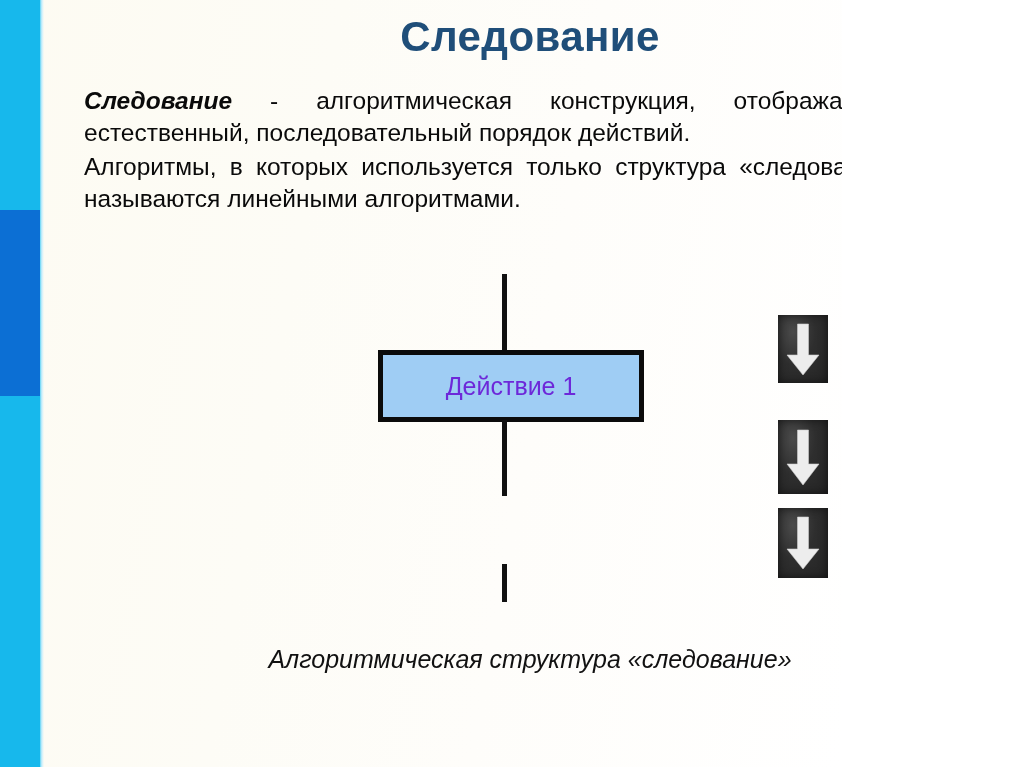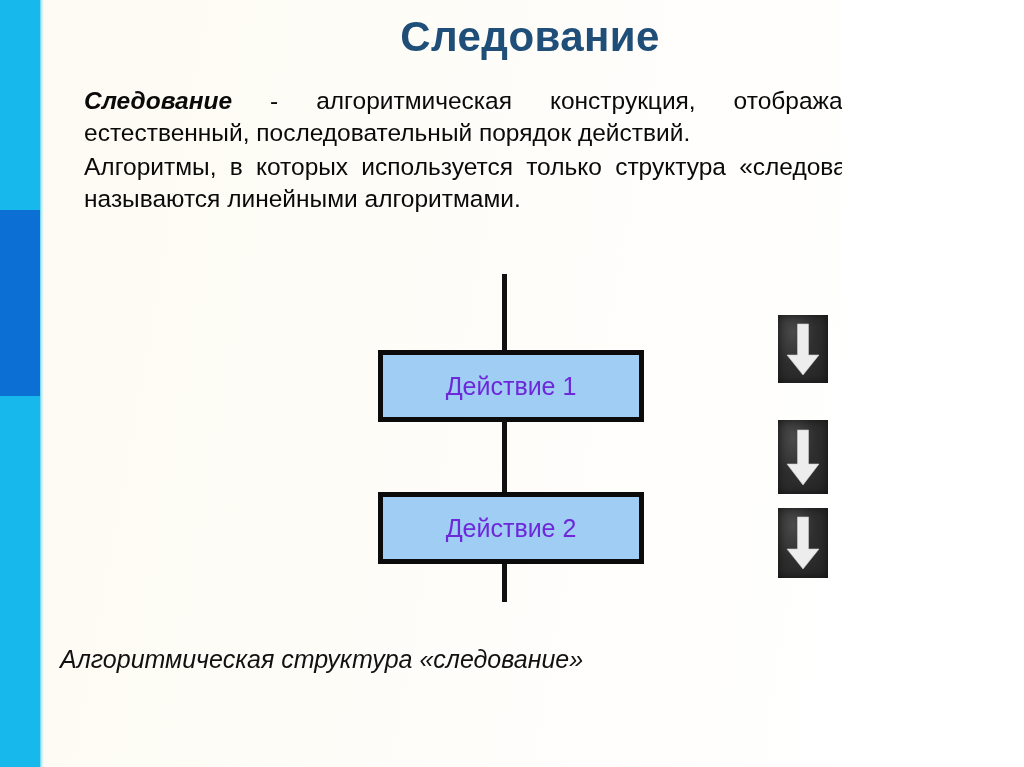--- a/index.html
+++ b/index.html
@@ -140,21 +140,21 @@
   .arrow-tile.t2 { top: 105px; height: 74px; }
   .arrow-tile.t3 { top: 193px; height: 70px; }
   .arrow-tile svg { display: block; width: 100%; height: 100%; }
 
   
   .caption {
     position: absolute;
     left: 60px;
     top: 645px;
     width: 940px;
-    text-align: left;
+    text-align: center;
     font-style: italic;
     font-size: 25px;
     color: #111111;
   }
 </style>
 </head>
 <body>
 
 <div class="slide">
 
@@ -168,23 +168,20 @@
     <p class="para"><span class="term">Следование</span><span> - алгоритмическая конструкция, отображающая естественный, последовательный порядок действий.</span></p>
     <p class="para"><span>Алгоритмы, в которых используется только структура «следование», называются </span><span class="strong">линейными алгоритмами</span><span>.</span></p>
   </div>
 
   <div class="flow">
     <div class="flow-line top"></div>
     <div class="flow-box one">
       <span>Действие 1</span>
     </div>
     <div class="flow-line middle"></div>
-    <div class="flow-box two">
-      <span>Действие 2</span>
-    </div>
     <div class="flow-line bottom"></div>
   </div>
 
   <div class="arrow-tiles">
     <div class="arrow-tile t1">
       <svg viewBox="0 0 50 68" preserveAspectRatio="none" aria-hidden="true">
         <path d="M19.5 9 H30.5 V40 H41 L25 60 L9 40 H19.5 Z" fill="#ededed" stroke="#cfcfcf" stroke-width="0.6"></path>
       </svg>
     </div>
     <div class="arrow-tile t2">

